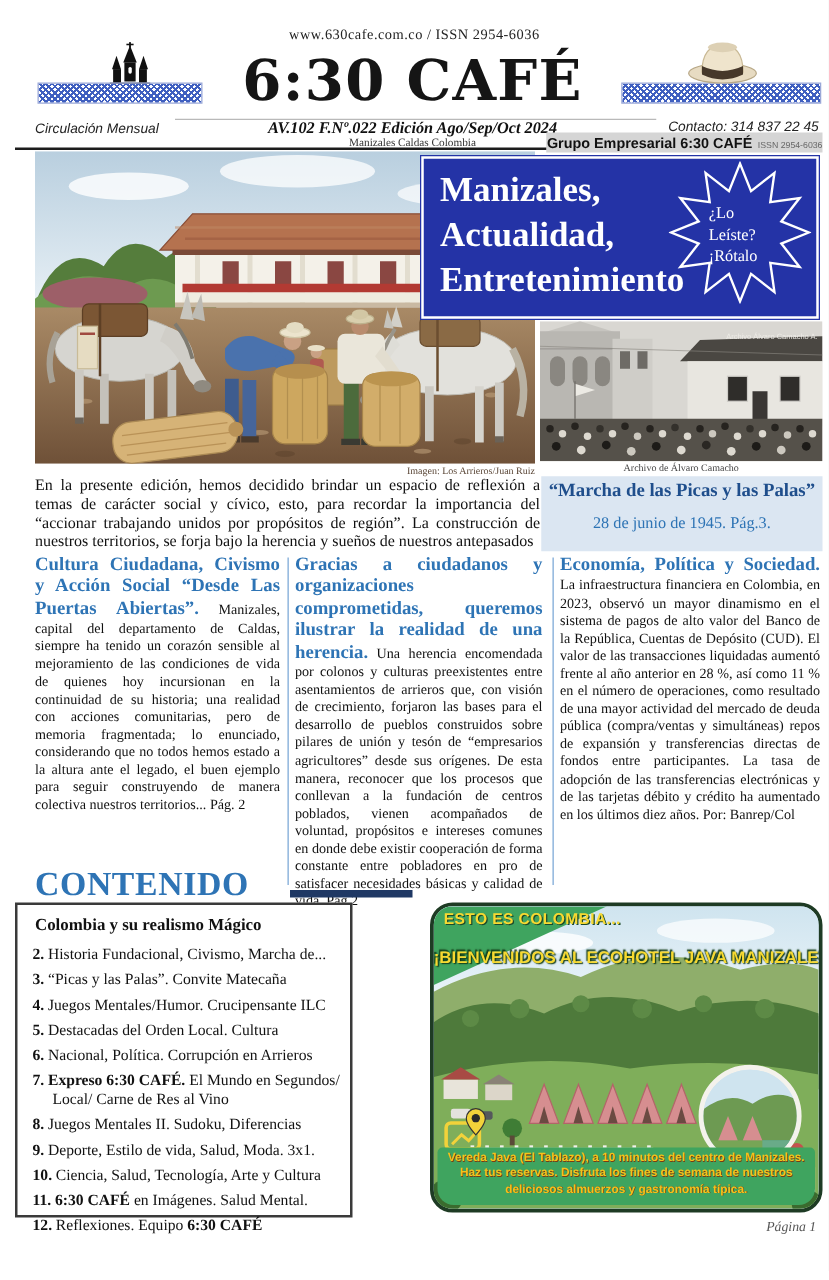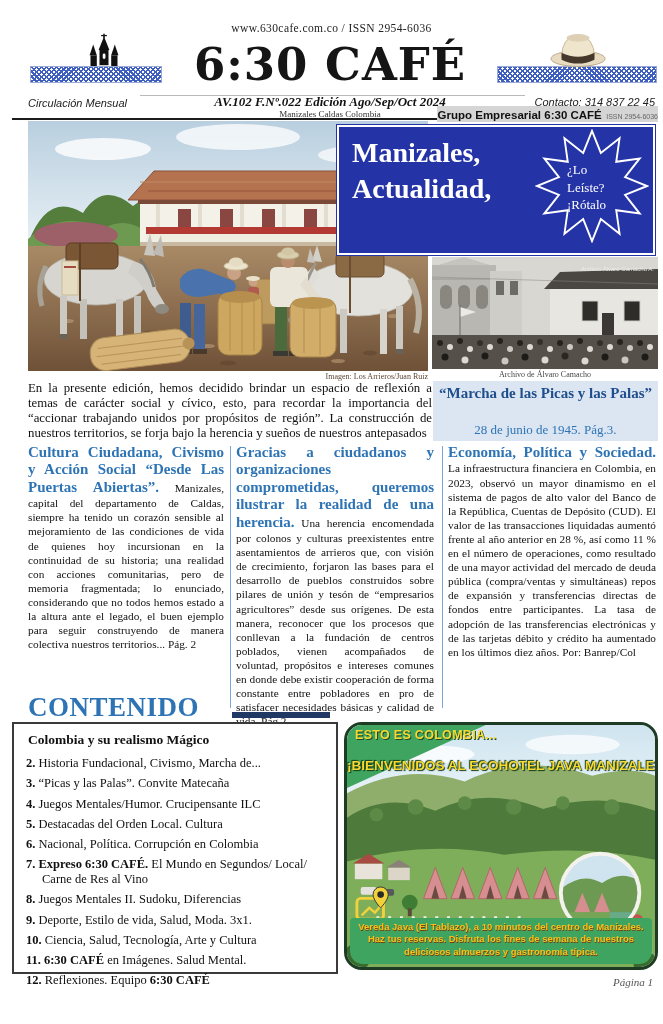--- a/index.html
+++ b/index.html
@@ -37,36 +37,36 @@
   .banner-line{color:#fff;font-weight:bold;font-size:28px;line-height:36px;padding-left:13px;}
   #burst{right:4px;top:2px;width:114px;height:114px;}
   #burst-text{left:32px;top:32px;color:#fff;font-size:13px;line-height:1.35;}
   #bw-photo{left:432px;top:257px;width:226px;height:112px;}
   #painting-caption{left:200px;top:372px;width:228px;text-align:right;font-size:8px;color:#5a4636;}
   #photo-caption{left:432px;top:370px;width:226px;text-align:center;font-size:8px;color:#444;}
   
   #intro{left:28px;top:381px;width:404px;font-size:12.8px;line-height:1.18;text-align:justify;}
   #marcha{left:433px;top:381px;width:225px;height:60px;background:#dbe6f2;text-align:center;padding-top:3px;box-sizing:border-box;}
   .marcha-title{font-size:15px;font-weight:bold;color:#1f4e8c;line-height:1.25;}
-  .marcha-sub{font-size:13px;color:#2e74b5;margin-top:19px;}
+  .marcha-sub{font-size:13px;color:#2e74b5;margin-top:7px;}
   
   .col{text-align:justify;font-size:11.3px;line-height:1.25;}
   .col p{margin:0;}
   .art-head{font-weight:bold;color:#2e74b5;font-size:15px;line-height:1.16;}
   #col1{left:28px;top:444px;width:196px;}
   #col2{left:236px;top:444px;width:198px;}
   #col3{left:448px;top:444px;width:208px;}
   .vsep{width:0;border-left:1.5px solid #7aa7d6;}
   #sep1{left:230px;top:446px;height:262px;}
   #sep2{left:442px;top:446px;height:262px;}
   #contenido-label{left:28px;top:692px;width:196px;text-align:left;font-size:27px;font-weight:bold;
                    color:#2e74b5;letter-spacing:.5px;}
   #col2-bar{left:232px;top:712px;width:98px;height:6px;background:#1f3864;}
   
-  #toc-box{left:12px;top:722px;width:326px;height:252px;border:2px solid #3a3a3a;background:#fff;
+  #toc-box{left:12px;top:722px;width:270px;height:252px;border:2px solid #3a3a3a;background:#fff;
            box-sizing:border-box;padding:6px 8px 4px 12px;}
   .toc-title{font-weight:bold;font-size:13.5px;margin:2px 0 8px 2px;}
   .toc-item{font-size:12.5px;line-height:1.18;margin-bottom:5.5px;padding-left:16px;text-indent:-16px;}
   .toc-num{font-weight:bold;margin-right:3px;}
   .tb{font-weight:bold;}
   
   #ad-card{left:344px;top:722px;width:314px;height:248px;border:3px solid #1e3b24;border-radius:18px;
            overflow:hidden;box-sizing:border-box;background:#cfe4ef;}
   #ad-photo{position:absolute;left:0;top:0;right:0;bottom:0;}
   #ad-wedge{position:absolute;left:0;top:0;right:0;bottom:0;background:#3fa45f;
@@ -289,20 +289,21 @@
           <circle cx="161" cy="228" r="6" fill="#b99257"></circle>
         </g>
       </g>
     </svg>
   </div>
 
   <div id="banner" class="abs">
     <div style="padding-top:8px;">
       <div class="banner-line">Manizales,</div>
       <div class="banner-line">Actualidad,</div>
+      <div class="banner-line">Entretenimiento</div>
     </div>
     <div id="burst" class="abs">
       <svg viewBox="0 0 120 120" width="114" height="114">
         <polygon fill="none" stroke="#ffffff" stroke-width="2" points="118,60 94.8,69.3 110.2,89 85.5,85.5 89,110.2 69.3,94.8 60,118 50.7,94.8 31,110.2 34.5,85.5 9.8,89 25.2,69.3 2,60 25.2,50.7 9.8,31 34.5,34.5 31,9.8 50.7,25.2 60,2 69.3,25.2 89,9.8 85.5,34.5 110.2,31 94.8,50.7"></polygon>
       </svg>
       <div id="burst-text" class="abs">
         <div>¿Lo</div>
         <div>Leíste?</div>
         <div>¡Rótalo</div>
       </div>
@@ -401,21 +402,21 @@
     <div class="toc-title">Colombia y su realismo Mágico</div>
     <div>
     <div class="toc-item"><span class="toc-num">2.</span><span class="tb b1"></span><span class="t1">Historia Fundacional, Civismo, Marcha de...</span><span class="tb b2"></span></div>
 
     <div class="toc-item"><span class="toc-num">3.</span><span class="tb b1"></span><span class="t1">“Picas y las Palas”. Convite Matecaña</span><span class="tb b2"></span></div>
 
     <div class="toc-item"><span class="toc-num">4.</span><span class="tb b1"></span><span class="t1">Juegos Mentales/Humor. Crucipensante ILC</span><span class="tb b2"></span></div>
 
     <div class="toc-item"><span class="toc-num">5.</span><span class="tb b1"></span><span class="t1">Destacadas del Orden Local. Cultura</span><span class="tb b2"></span></div>
 
-    <div class="toc-item"><span class="toc-num">6.</span><span class="tb b1"></span><span class="t1">Nacional, Política. Corrupción en Colombia</span><span class="tb b2"></span></div>
+    <div class="toc-item"><span class="toc-num">6.</span><span class="tb b1"></span><span class="t1">Nacional, Política. Corrupción en Arrieros</span><span class="tb b2"></span></div>
 
     <div class="toc-item"><span class="toc-num">7.</span><span class="tb b1">Expreso 6:30 CAFÉ.</span><span class="t1"> El Mundo en Segundos/ Local/ Carne de Res al Vino</span><span class="tb b2"></span></div>
 
     <div class="toc-item"><span class="toc-num">8.</span><span class="tb b1"></span><span class="t1">Juegos Mentales II. Sudoku, Diferencias</span><span class="tb b2"></span></div>
 
     <div class="toc-item"><span class="toc-num">9.</span><span class="tb b1"></span><span class="t1">Deporte, Estilo de vida, Salud, Moda. 3x1.</span><span class="tb b2"></span></div>
 
     <div class="toc-item"><span class="toc-num">10.</span><span class="tb b1"></span><span class="t1">Ciencia, Salud, Tecnología, Arte y Cultura</span><span class="tb b2"></span></div>
 
     <div class="toc-item"><span class="toc-num">11.</span><span class="tb b1">6:30 CAFÉ</span><span class="t1"> en Imágenes. Salud Mental.</span><span class="tb b2"></span></div>

